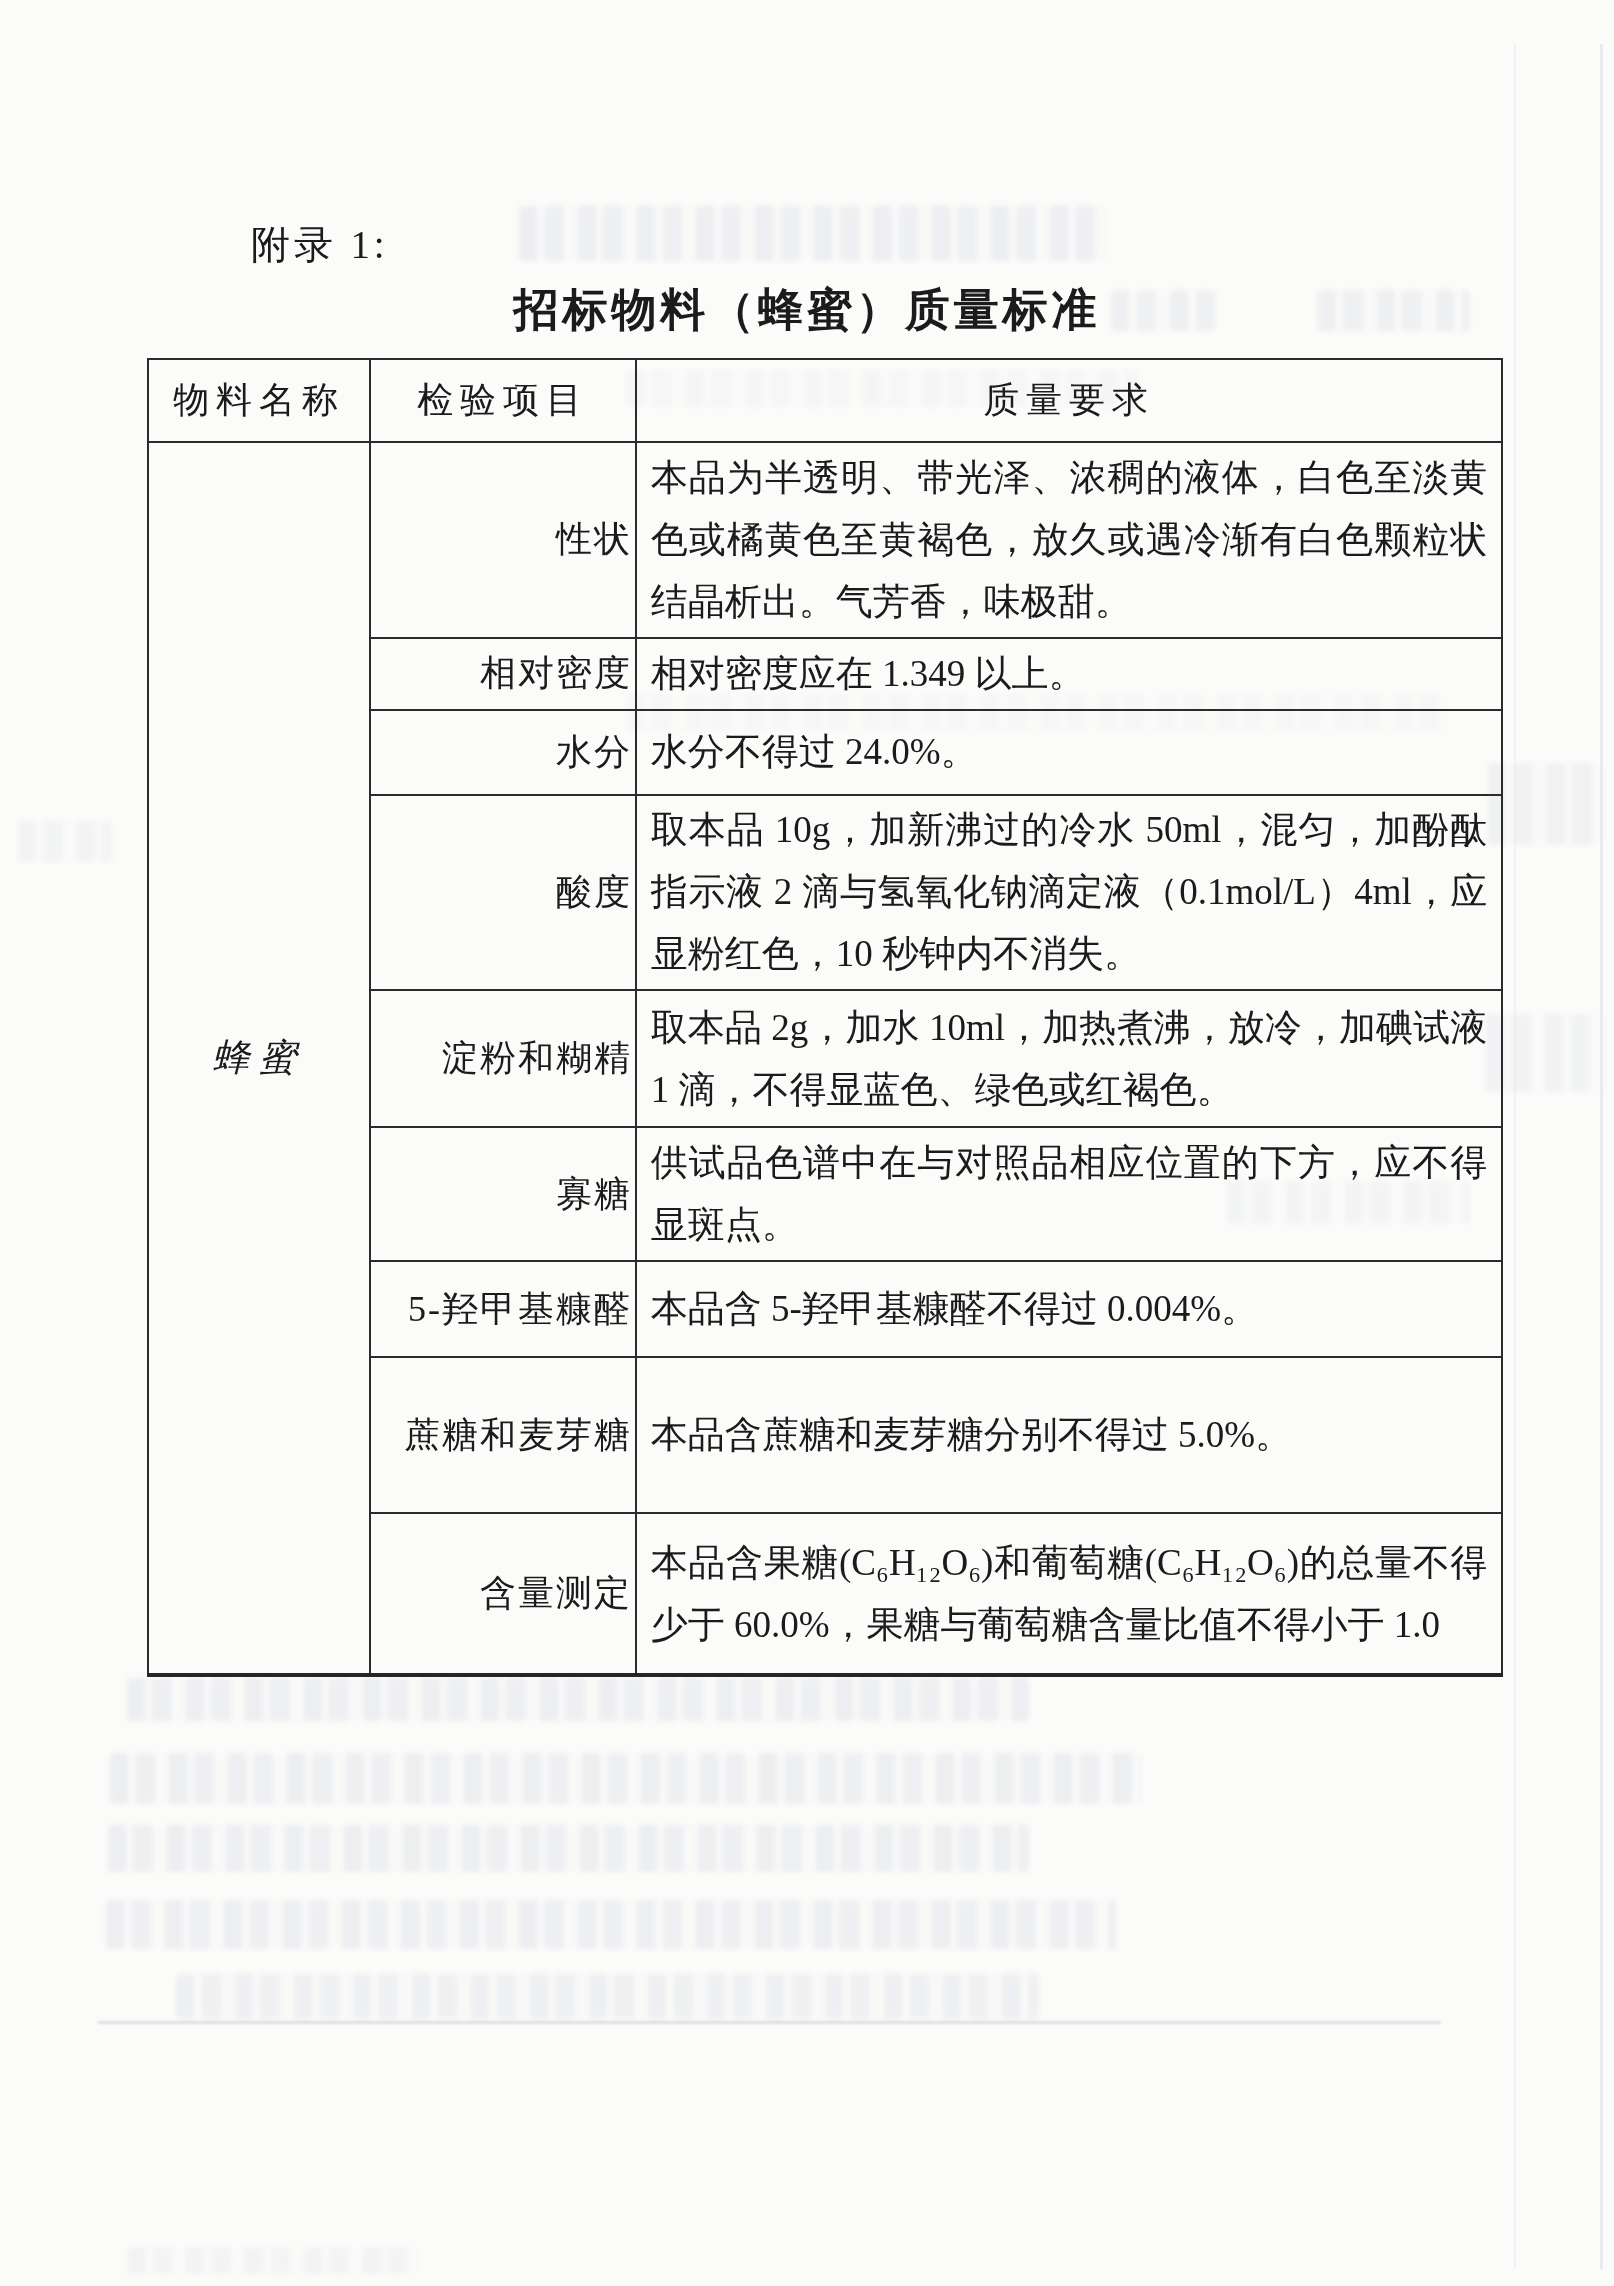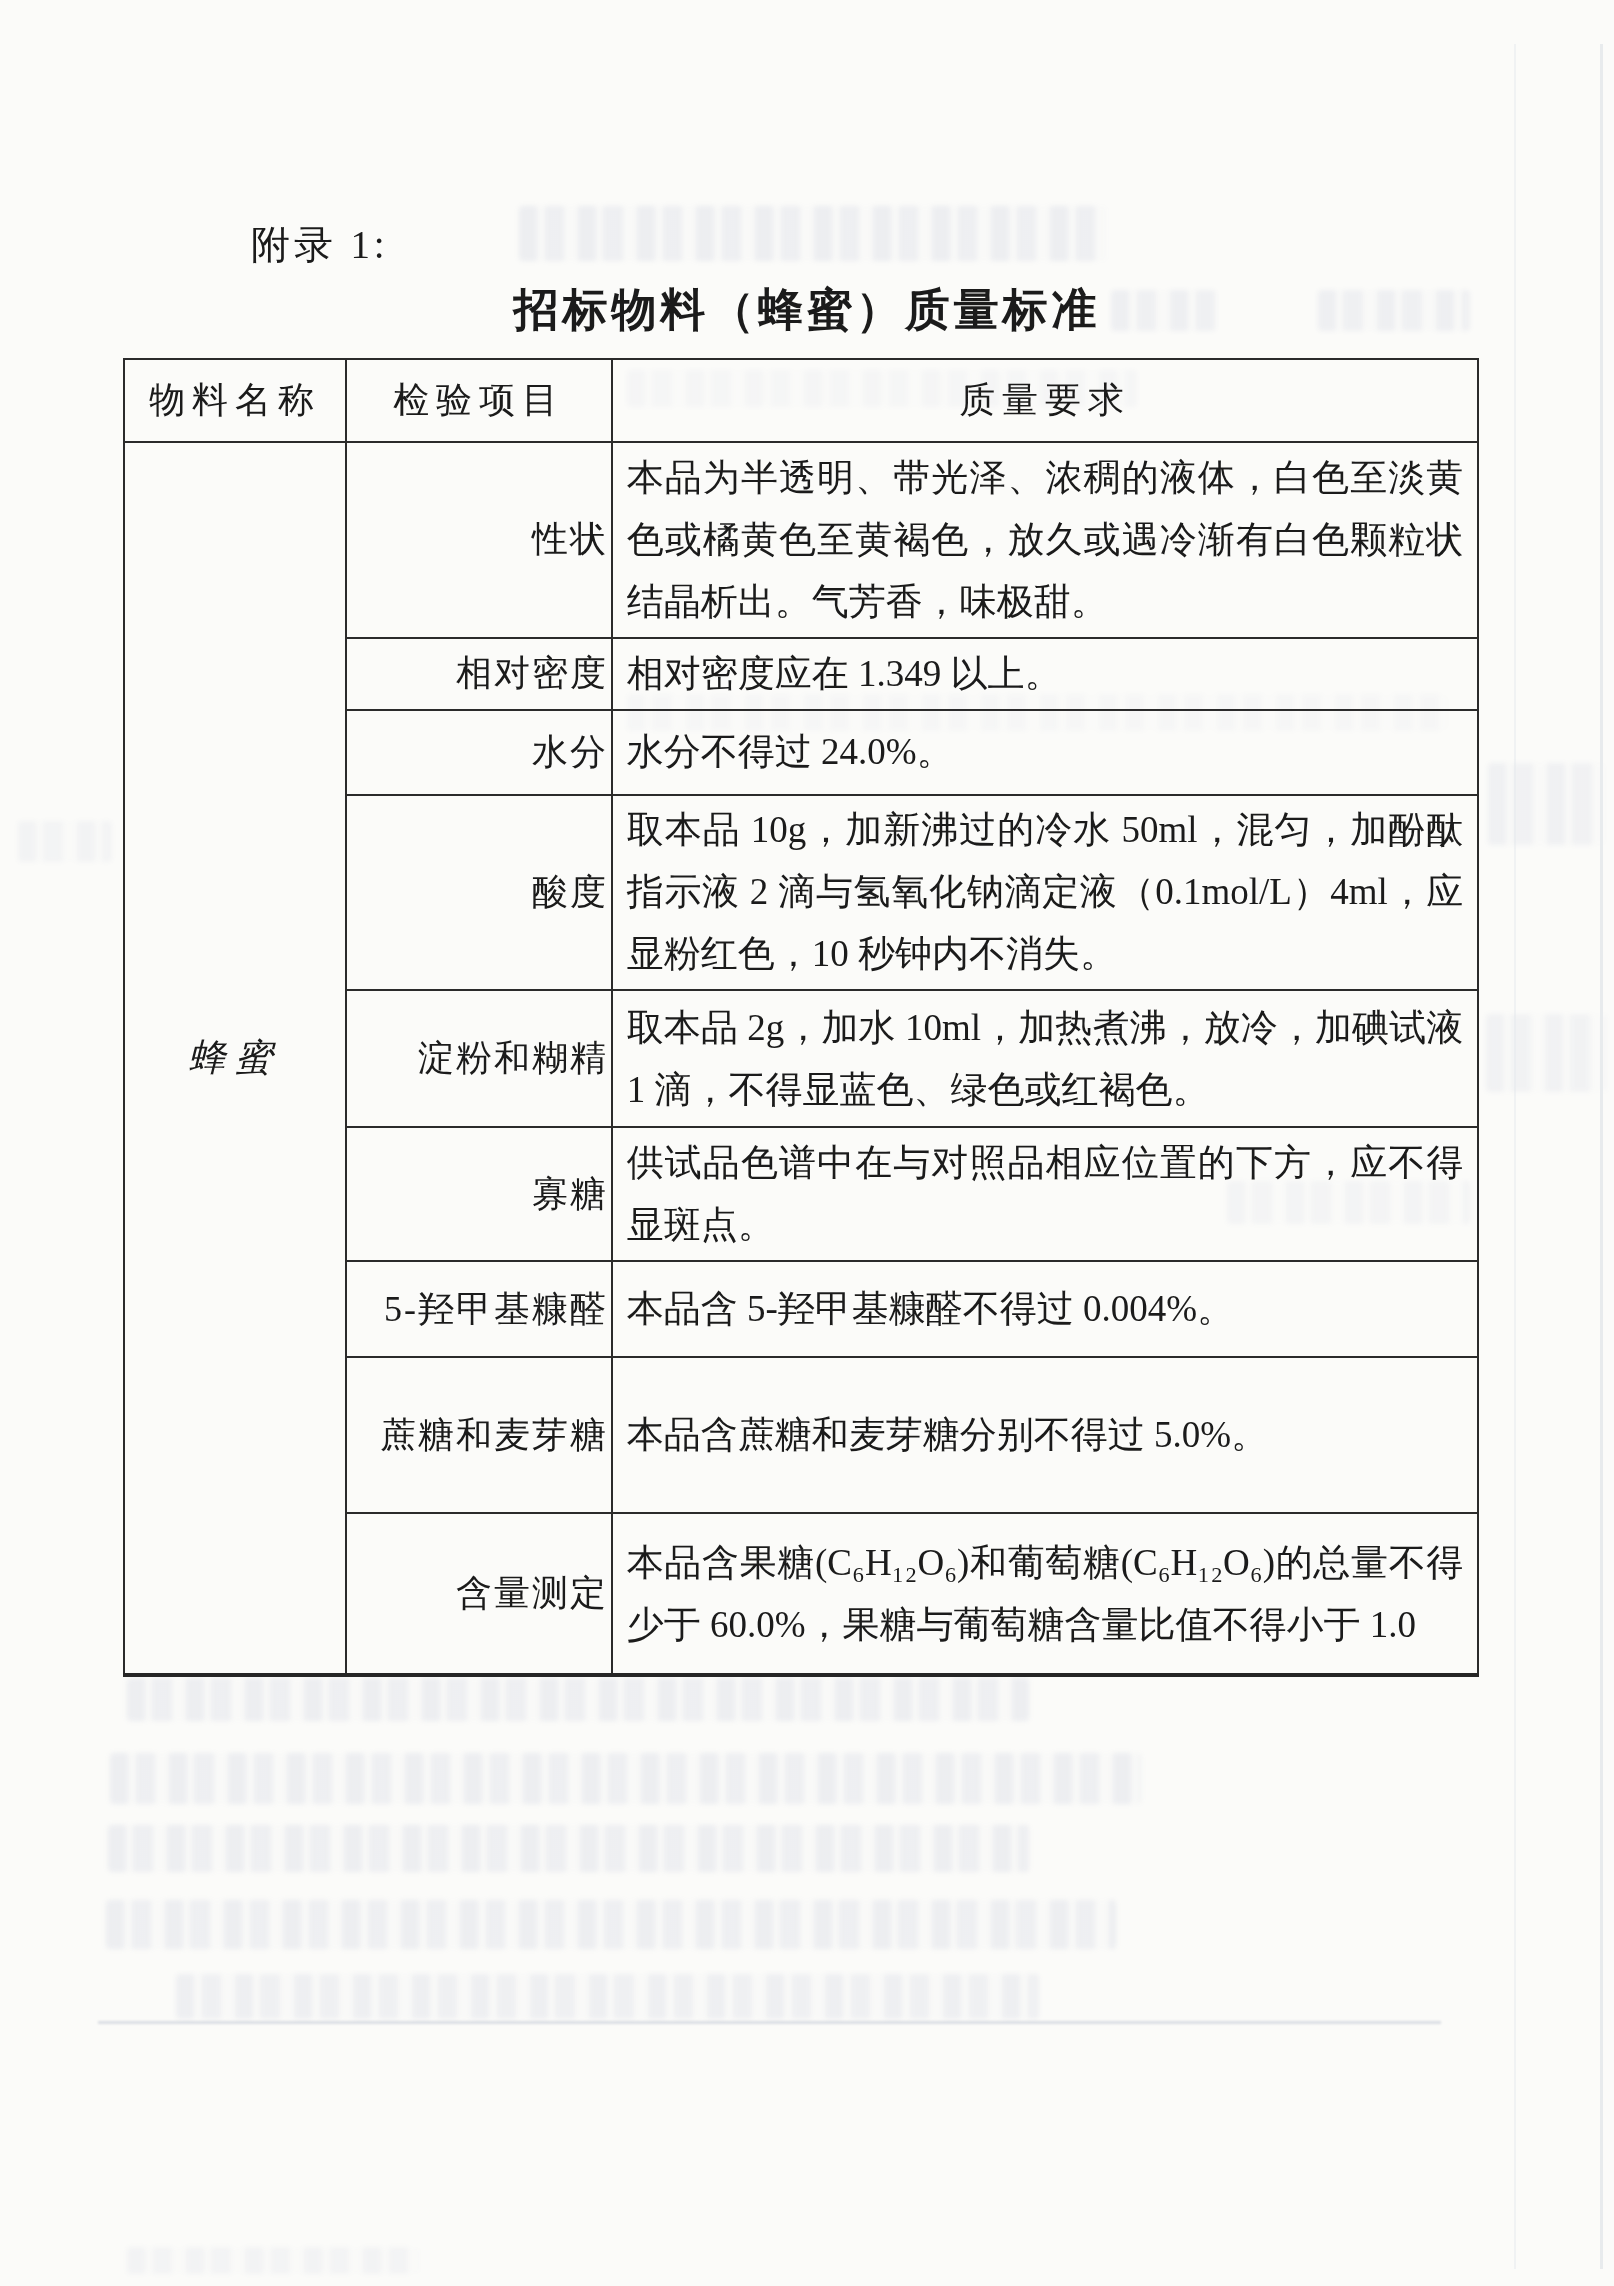--- a/index.html
+++ b/index.html
@@ -21,21 +21,21 @@
   table.qtable{
     position:absolute;left:123px;top:358px;width:1355px;
     border-collapse:collapse;table-layout:fixed;
     background:transparent;
   }
   .qtable td,.qtable th{
     border:2px solid #2b2b2b;
     font-weight:normal;
     overflow:hidden;
   }
-  .qtable{border:2.9px solid #262626;border-bottom-width:4.9px;}
+  .qtable{border:2.9px solid #262626;border-bottom-width:4.9px;margin-left:24px;}
   .qtable thead tr{height:83px;}
   th.h-cell{font-size:36px;text-align:center;letter-spacing:6.9px;}
   td.cell-material{
     font-size:37px;text-align:center;vertical-align:middle;letter-spacing:9.8px;font-style:italic;
   }
   td.cell-item{
     font-size:36px;text-align:right;vertical-align:middle;
     letter-spacing:2px;padding:0 2.9px;
   }
   td.cell-req{

